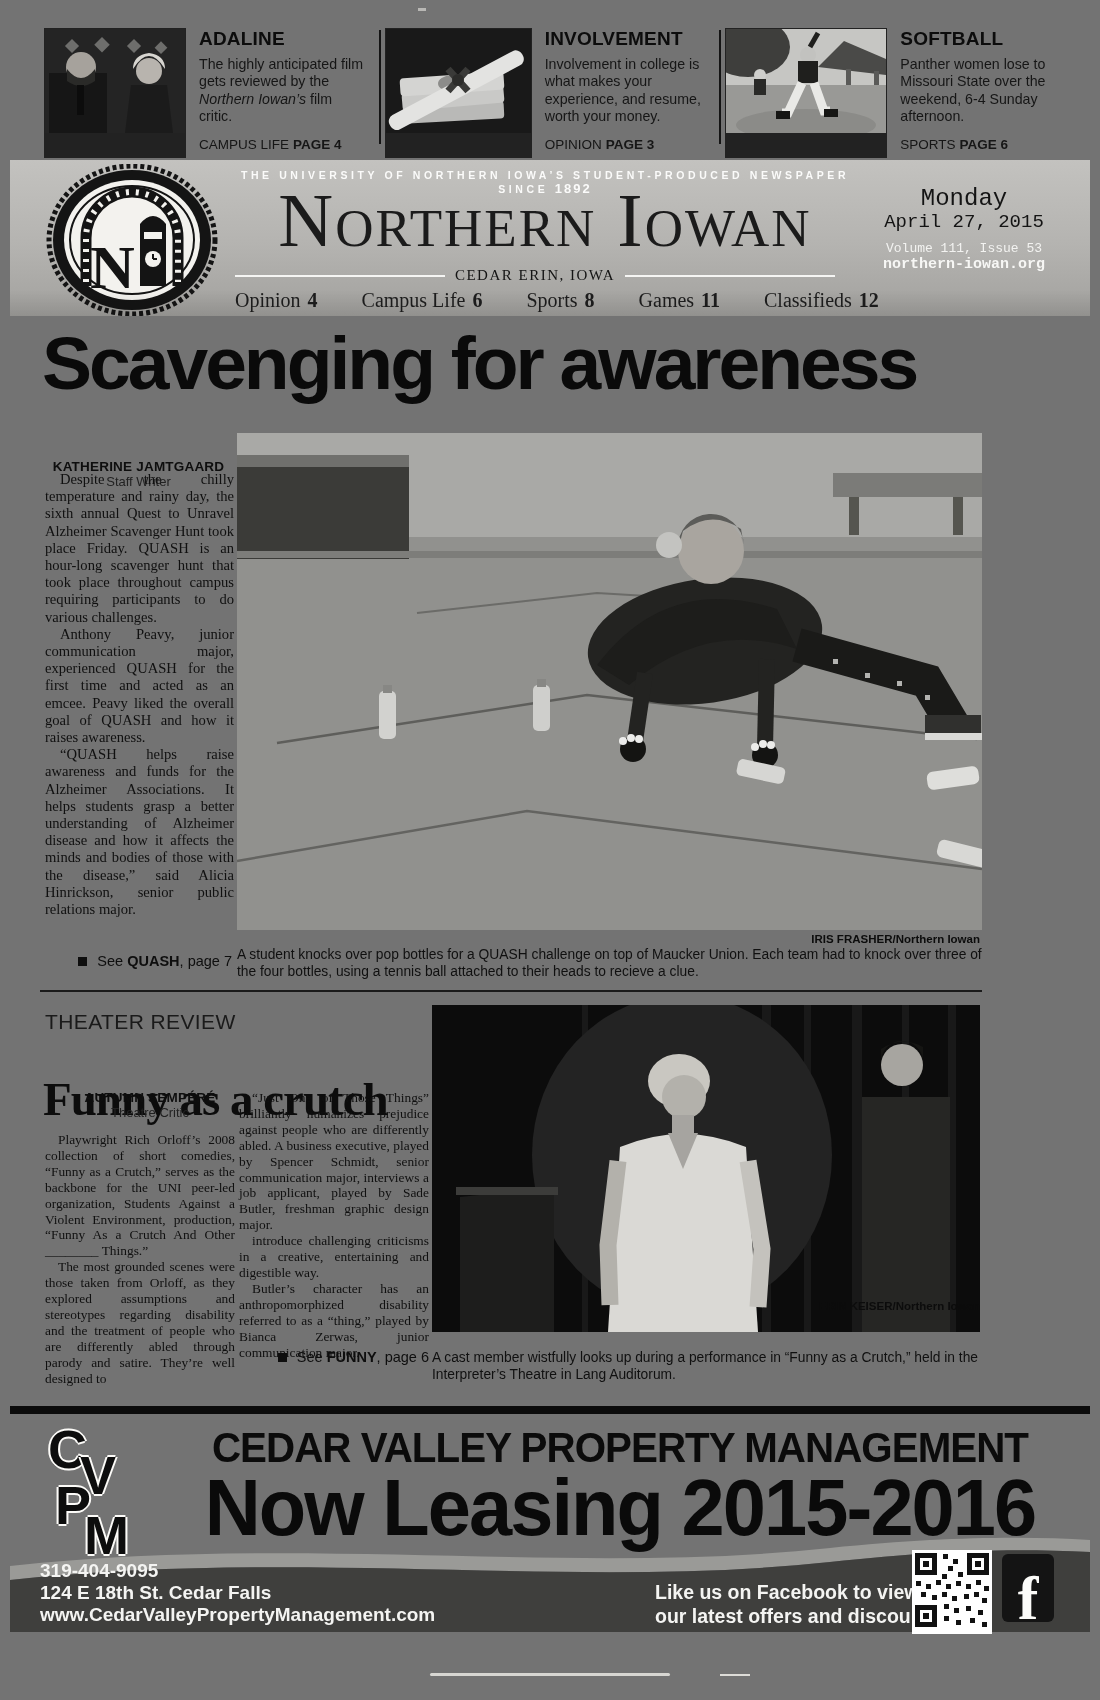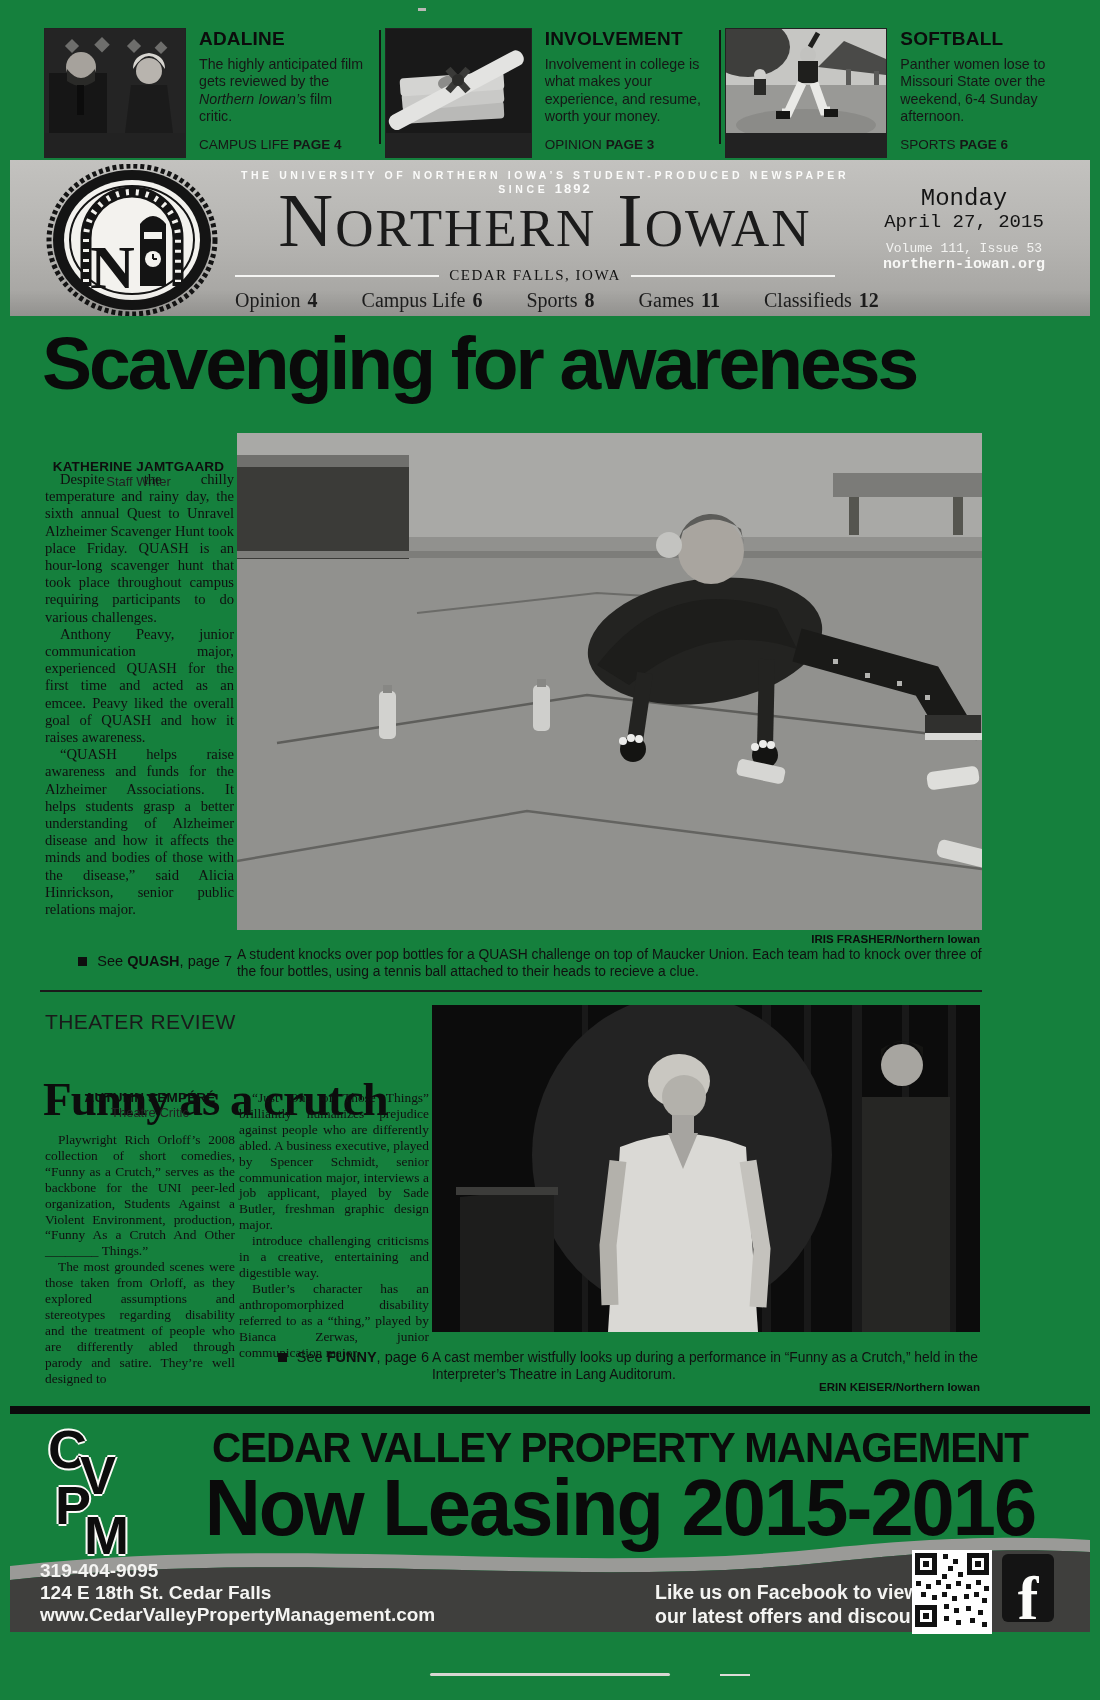--- a/index.html
+++ b/index.html
@@ -2,21 +2,21 @@
 <html lang="en"><head>
 <meta charset="utf-8">
 <style>
   :root{
     --serif:"Liberation Serif", serif;
     --sans:"Liberation Sans", sans-serif;
     --ink:#111;
   }
   *{box-sizing:border-box;margin:0;padding:0;}
   body{background:#ffffff;font-family:var(--serif);}
-  #page{position:relative;width:1100px;height:1700px;margin:0 auto;background:#15803d;overflow:hidden;}
+  #page{position:relative;width:1100px;height:1700px;margin:0 auto;background:#737373;overflow:hidden;}
 
   
   .teasers{position:absolute;left:40px;top:22px;width:1020px;height:136px;display:flex;}
   .teaser{flex:1;display:flex;gap:13px;padding:6px 10px 0 4px;}
   .teaser-img{flex:0 0 auto;border:1px solid #222;background:#222;}
   .teaser-img svg{display:block;}
   .teaser-text{position:relative;flex:1;font-family:var(--sans);}
   .teaser-title{font-weight:bold;font-size:19px;letter-spacing:.2px;color:#0c0c0c;margin-bottom:6px;}
   .teaser-body{font-size:14.2px;line-height:1.22;color:#161616;}
   .teaser-foot{position:absolute;left:0;bottom:6px;font-size:13.5px;color:#161616;}
@@ -73,21 +73,21 @@
   .kicker{position:absolute;left:45px;top:1010px;font-family:var(--sans);font-size:21px;letter-spacing:.4px;color:#1a1a1a;}
   .headline-theater{position:absolute;left:43px;top:1076px;width:400px;
     font-family:var(--serif);font-weight:bold;font-size:47px;letter-spacing:-1px;color:#0c0c0c;line-height:1;}
   #byline-theater{left:60px;top:1090px;width:180px;}
   .theater-col{position:absolute;width:190px;font-family:var(--serif);font-size:13.4px;line-height:15.9px;
     text-align:justify;color:#101010;hyphens:auto;}
   .theater-col p{text-indent:13px;}
   #theater-col-a{left:45px;top:1132px;}
   #theater-col-b{left:239px;top:1090px;}
   #photo-theater{left:432px;top:1005px;width:548px;height:327px;background:#0d0d0d;}
-  #credit-theater{left:432px;top:1381px;width:548px;}
+  #credit-theater{left:432px;top:1300px;width:548px;}
   #caption-theater{left:432px;top:1350px;width:548px;}
   #jump-theater{left:239px;top:1349px;width:190px;}
 
   
   .black-bar{position:absolute;left:10px;top:1406px;width:1080px;height:8px;background:#0b0b0b;}
   .cvpm{position:absolute;left:48px;top:1428px;width:140px;height:150px;font-family:var(--sans);}
   .cvpm span{position:absolute;font-weight:bold;font-size:54px;line-height:.8;color:#0d0d0d;
     text-shadow:2px 0 0 #fcfbf8,-2px 0 0 #fcfbf8,0 2px 0 #fcfbf8,0 -2px 0 #fcfbf8;}
   .cvpm .l-c{left:0;top:0;}
   .cvpm .l-v{left:32px;top:26px;}
@@ -214,21 +214,21 @@
         <path d="M94,60 Q107,44 120,60 Z" fill="#141414"></path>
         <rect x="98" y="68" width="18" height="7" fill="#f3f2ee"></rect>
         <circle cx="107" cy="95" r="8" fill="#f3f2ee"></circle>
         <path d="M107,95 L107,90 M107,95 L111,95" stroke="#141414" stroke-width="2"></path>
       </svg>
     </div>
     <div class="tagline"><span>THE UNIVERSITY OF NORTHERN IOWA’S STUDENT-PRODUCED NEWSPAPER SINCE</span> <span class="yr">1892</span></div>
     <div class="mast-title">Northern Iowan</div>
     <div class="cedar-row">
       <span class="rule"></span>
-      <span class="loc">CEDAR FALLS, IOWA</span>
+      <span class="loc">CEDAR ERIN, IOWA</span>
       <span class="rule"></span>
     </div>
     <div class="date-block">
       <div class="date-day">Monday</div>
       <div class="date-full">April 27, 2015</div>
       <div class="date-vol">Volume 111, Issue  53</div>
       <div class="date-site">northern-iowan.org</div>
     </div>
     <nav class="nav-row">
         <span class="nav-item"><span class="nav-label">Opinion</span><b class="nav-page">4</b></span>

